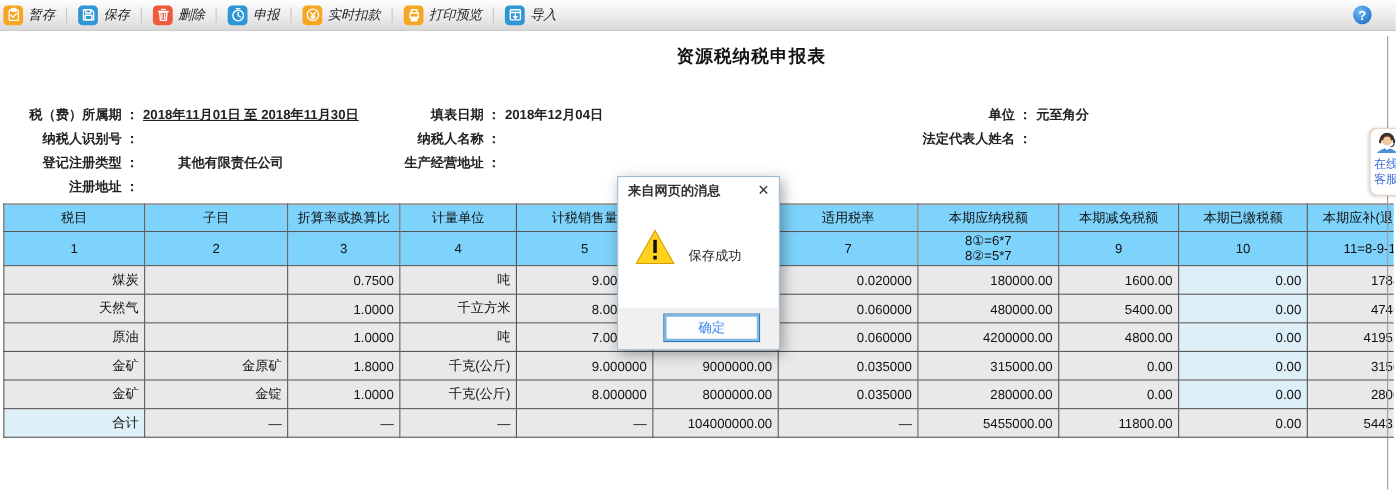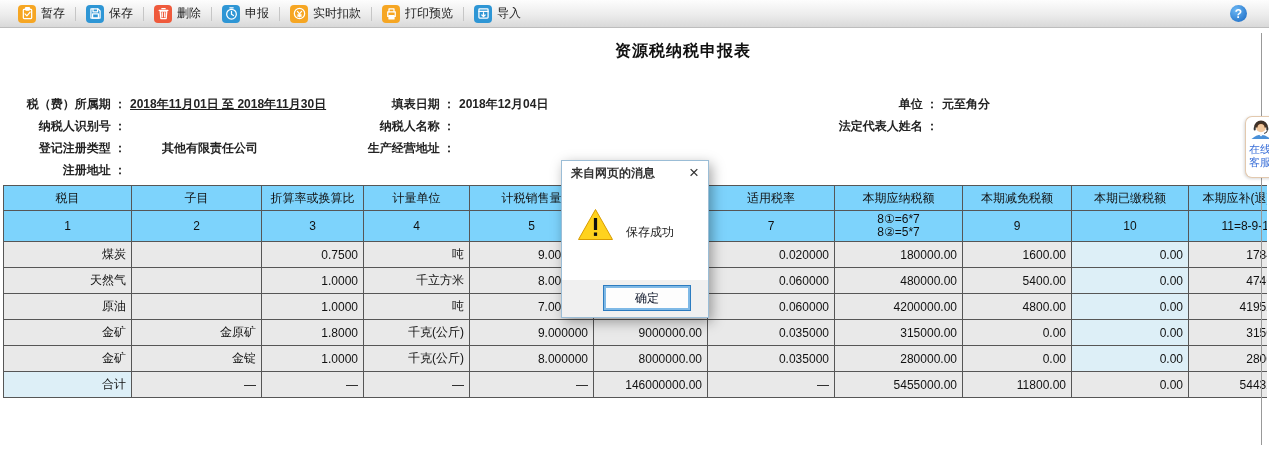--- a/index.html
+++ b/index.html
@@ -3,21 +3,21 @@
 <meta charset="utf-8">
 <style>
   * { margin:0; padding:0; box-sizing:border-box; }
   html,body { background:#fff; }
   body { font-family:"Liberation Sans","DejaVu Sans",sans-serif; }
   .screen { position:relative; width:1269px; height:452px; overflow:hidden; background:#fff; }
 
   
   .toolbar { position:absolute; left:0; top:0; width:1269px; height:28px;
     background:linear-gradient(#fdfdfd,#ececec 55%,#d9d9d9); border-bottom:1px solid #bdbdbd;
-    display:flex; align-items:center; padding-left:16px; z-index:3; }
+    display:flex; align-items:center; padding-left:1px; z-index:3;font-style:italic; }
   .tbtn { display:flex; align-items:center; gap:5px; cursor:pointer; padding:0 2px; }
   .ticon { width:18px; height:18px; border-radius:4px; display:inline-flex; align-items:center; justify-content:center; flex:0 0 auto; }
   .tlabel { font-size:12px; color:#222; }
   .tsep { width:1px; height:14px; background:#c6c6c6; margin:0 8px; }
   .help { position:absolute; left:1230px; top:5px; width:17px; height:17px; border-radius:50%;
     background:radial-gradient(circle at 35% 30%, #6cb8f5, #1565c0); color:#fff; font-size:12px; font-weight:bold;
     display:flex; align-items:center; justify-content:center; cursor:pointer; z-index:4; }
 
   
   .content { position:absolute; left:0; top:29px; width:1267px; height:423px; overflow:hidden; }
@@ -46,21 +46,21 @@
   
   .dialog { position:absolute; left:561px; top:160px; width:148px; height:158px; background:#fff;
     border:1px solid #9bbdd6; box-shadow:3px 4px 12px rgba(0,0,0,.35); z-index:30; }
   .dlg-title { position:relative; height:25px; line-height:25px; padding-left:9px; font-size:12px; color:#333;font-weight:bold; }
   .dlg-close { position:absolute; right:9px; top:0; height:25px; line-height:24px; font-size:17px; color:#333; cursor:pointer; }
   .dlg-body { position:relative; height:95px; }
   .warn { position:absolute; left:15px; top:22px; }
   .dlg-msg { position:absolute; left:64px; top:38px; font-size:12px; color:#222; }
   .dlg-footer { position:absolute; left:0; bottom:0; width:100%; height:37px; background:#f0f0f0; }
   .ok-btn { position:absolute; right:17px; bottom:6px; width:88px; height:26px; background:#fdfdfd;
-    border:1px solid #2d7cc0; box-shadow:inset 0 0 0 2px #7fb9e6; font-size:12px; color:#0f172a;
+    border:1px solid #2d7cc0; box-shadow:inset 0 0 0 2px #7fb9e6; font-size:12px; color:#3b82f6;
     font-family:inherit; cursor:pointer; }
 
   
   .svc { position:absolute; left:1245px; top:116px; width:32px; height:62px; background:#fff;
     border:1px solid #e3c9ae; border-right:none; border-radius:7px 0 0 7px; z-index:20;
     box-shadow:-1px 1px 3px rgba(0,0,0,.15); cursor:pointer; padding:2px 0 0 3px; }
   .svc-txt { font-size:11px; color:#3a6fd8; line-height:13px; white-space:nowrap; }
 </style>
 </head>
 <body>
@@ -262,21 +262,21 @@
               <td class="r">0.00</td>
               <td class="r blue">0.00</td>
               <td class="r">280000.00</td>
             </tr>
             <tr>
               <td class="c blue">合计</td>
               <td class="c">—</td>
               <td class="c">—</td>
               <td class="c">—</td>
               <td class="c">—</td>
-              <td class="r">146000000.00</td>
+              <td class="r">104000000.00</td>
               <td class="c">—</td>
               <td class="r">5455000.00</td>
               <td class="r">11800.00</td>
               <td class="r">0.00</td>
               <td class="r">5443200.00</td>
             </tr>
           </tbody>
         </table>
     <div class="frow" style="top: 67px;">
           <span class="flabel" style="left: 8px; width: 118px;">税（费）所属期 ：</span>

